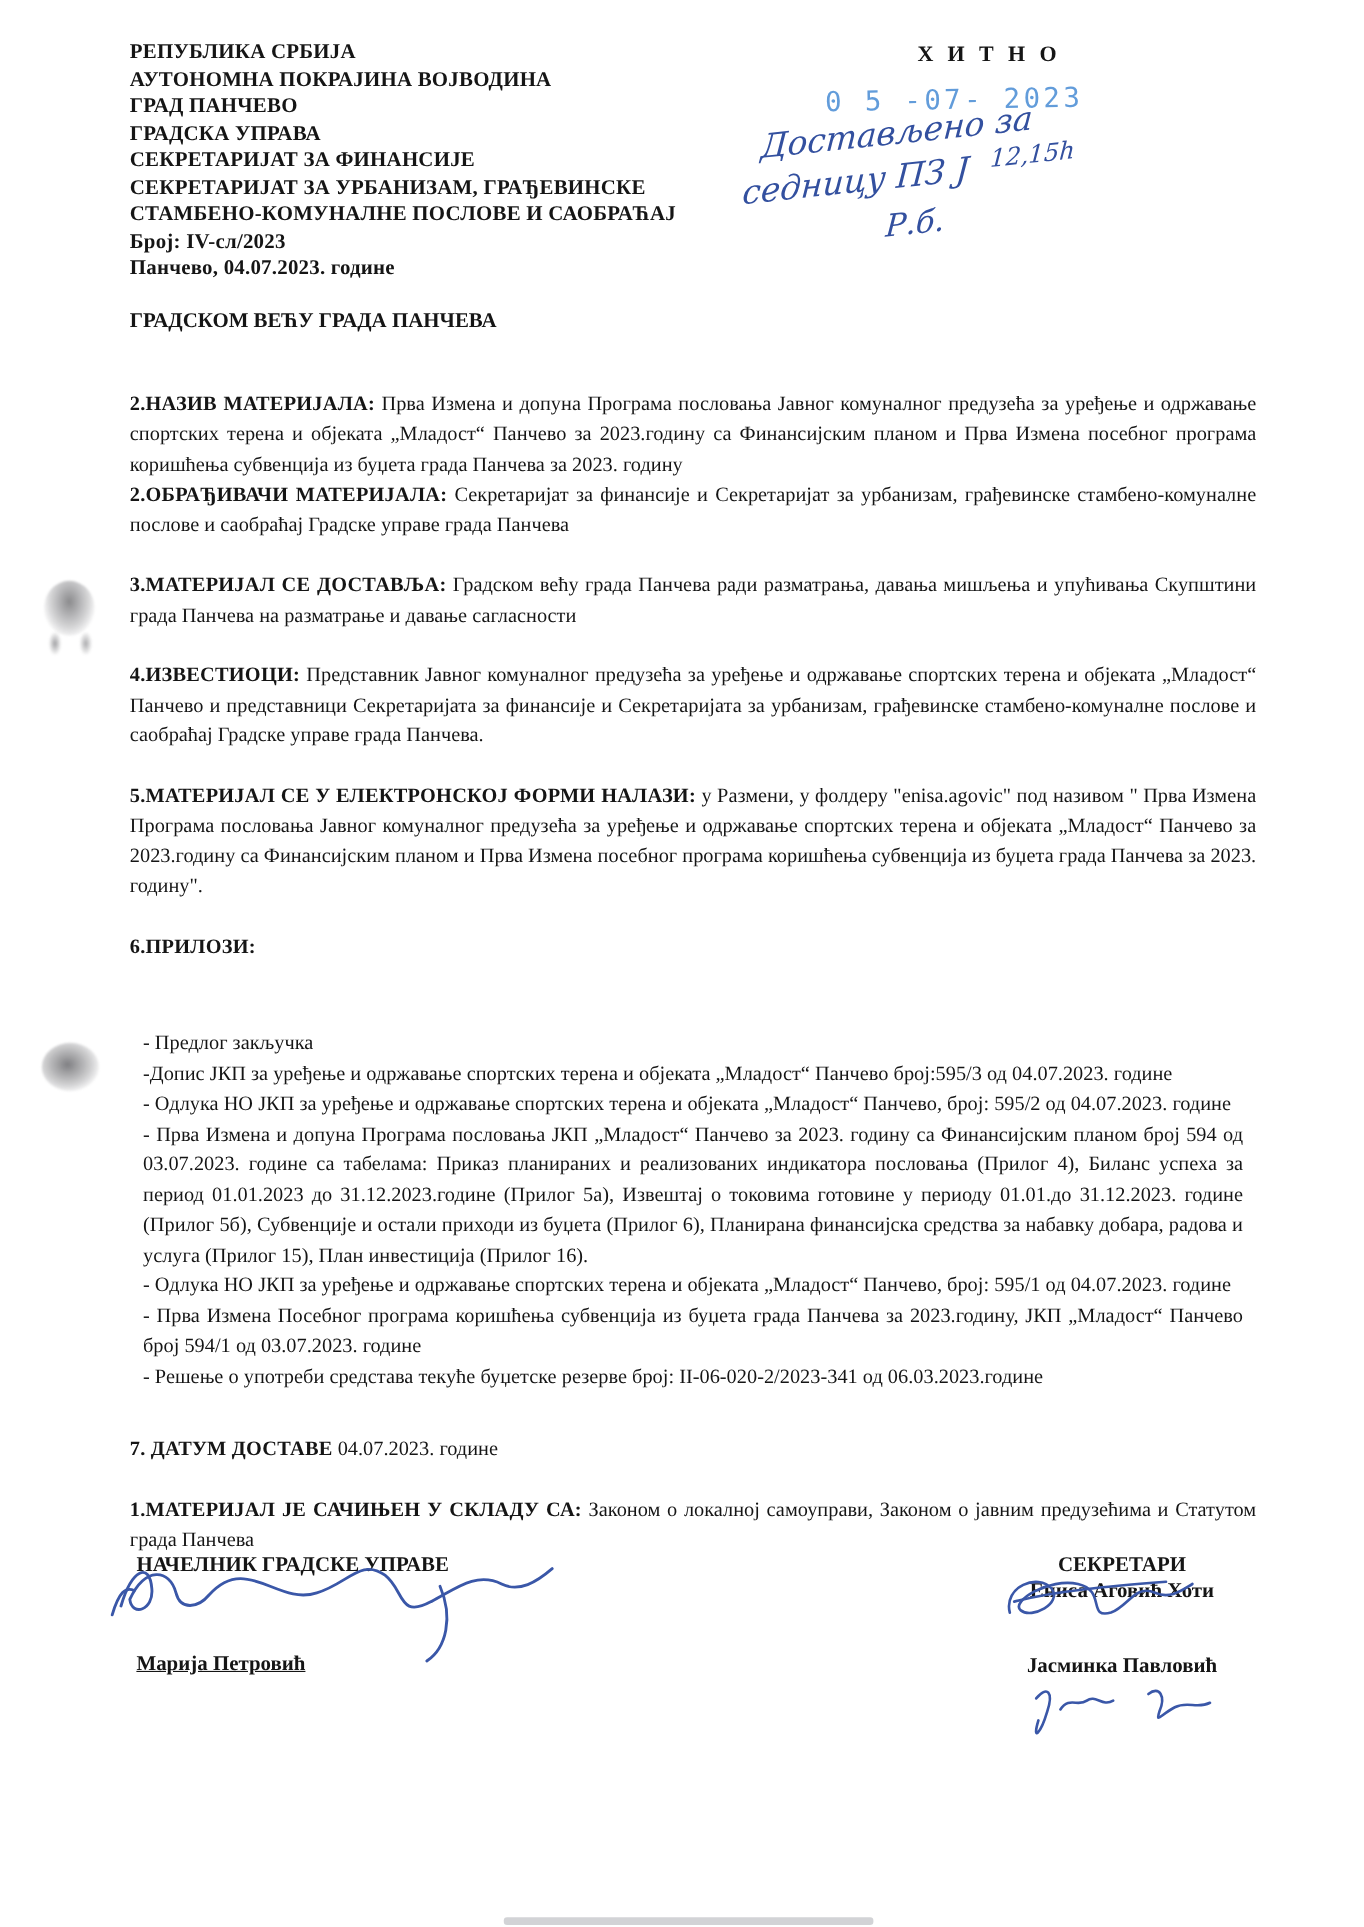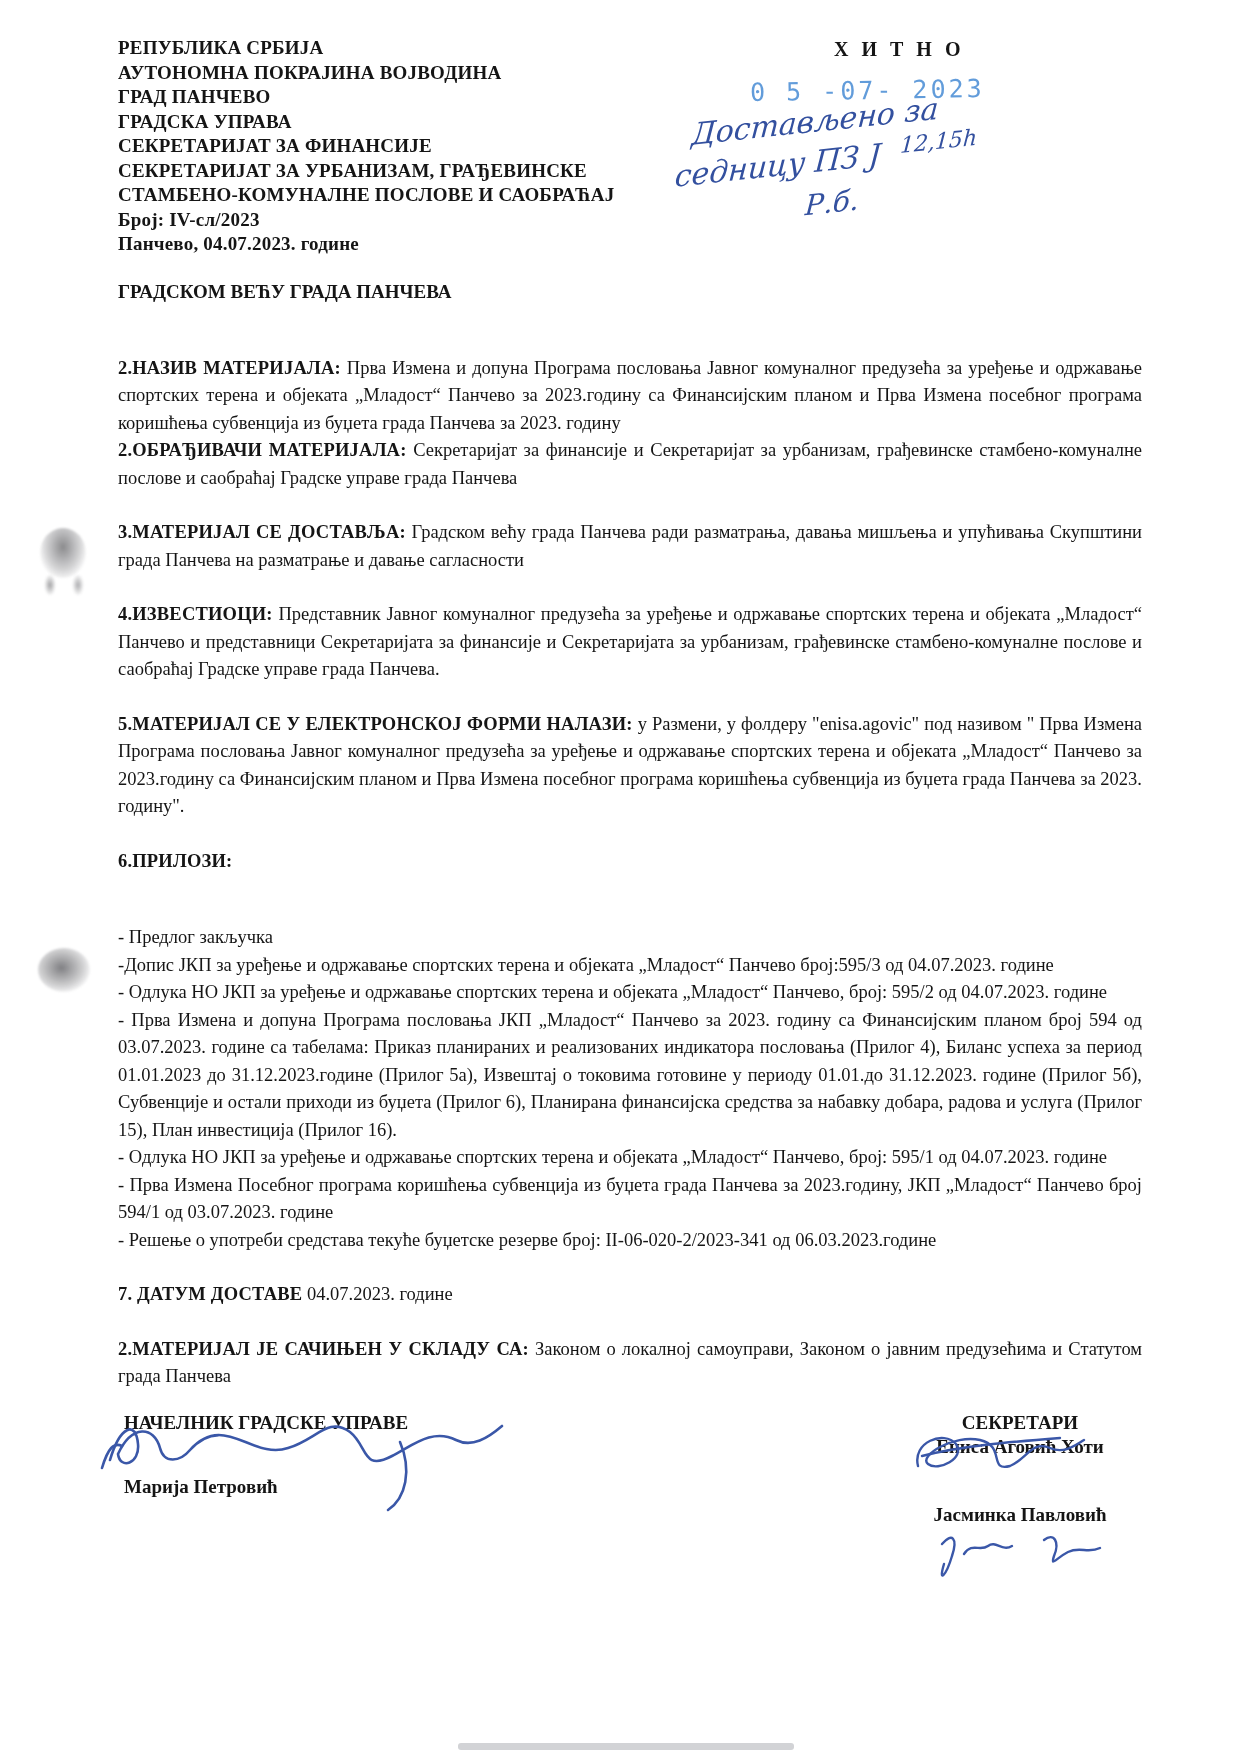--- a/index.html
+++ b/index.html
@@ -41,27 +41,27 @@
   
   .content {
     position:absolute; left:118px; top:278px; width:1024px;
     font-size:18.5px; line-height:27.5px; text-align:justify;
   }
   .recipient { font-weight:bold; font-size:19px; text-align:left; }
   .content p { margin:0; }
   .gap { height:27px; }
   .gap-sm { height:22px; }
   b.lbl { letter-spacing:.2px; }
-  .attachments { margin:0; padding:0; list-style:none; }
+  .attachments { margin:12px; padding:0; list-style:none; }
   .attachments li { margin:0; }
   .sec7 { text-align:left; }
   
   .sig-left { position:absolute; left:124px; top:1412px; width:430px; }
   .sig-left .title { font-weight:bold; font-size:19px; }
-  .sig-left .name  { font-weight:bold; font-size:19px; margin-top:42px; }
+  .sig-left .name  { font-weight:bold; font-size:19px; margin-top:68px;text-decoration:underline; }
   .sig-left svg { position:absolute; left:-24px; top:-14px; pointer-events:none; }
   .sig-right { position:absolute; left:870px; top:1412px; width:300px; text-align:center; }
   .sig-right .title { font-weight:bold; font-size:19px; }
   .sig-right .name1 { font-weight:bold; font-size:19px; margin-top:2px; }
   .sig-right .name2 { font-weight:bold; font-size:19px; margin-top:46px; }
   .sig-right svg { pointer-events:none; }
   .sig-enisa { position:absolute; left:40px; top:8px; }
   .sig-jasminka { position:absolute; left:58px; top:118px; }
   
   .smudge { position:absolute; border-radius:50%; filter:blur(1.2px); }
@@ -138,21 +138,21 @@
       <li>- Прва Измена и допуна Програма пословања ЈКП „Младост“ Панчево за 2023. годину са Финансијским планом број 594 од 03.07.2023. године са табелама: Приказ планираних и реализованих индикатора пословања (Прилог 4),  Биланс успеха за период 01.01.2023 до 31.12.2023.године (Прилог 5а), Извештај о токовима готовине у периоду 01.01.до 31.12.2023. године (Прилог 5б), Субвенције и остали приходи из буџета (Прилог 6), Планирана финансијска средства за набавку добара, радова и услуга (Прилог 15), План инвестиција (Прилог 16).</li>
       <li>- Одлука НО ЈКП за уређење  и одржавање спортских терена и објеката „Младост“ Панчево, број: 595/1 од 04.07.2023. године</li>
       <li>- Прва Измена Посебног програма коришћења субвенција из буџета града Панчева за 2023.годину, ЈКП „Младост“ Панчево број 594/1 од 03.07.2023. године</li>
       <li>- Решење о употреби средстава текуће буџетске резерве  број: II-06-020-2/2023-341 од 06.03.2023.године</li>
     </ul>
     <div class="gap"></div>
 
     <p class="sec7"><b class="lbl">7. ДАТУМ ДОСТАВЕ</b> <span>04.07.2023. године</span></p>
     <div class="gap"></div>
 
-    <p><b class="lbl">2.МАТЕРИЈАЛ ЈЕ САЧИЊЕН У СКЛАДУ СА:</b> <span>Законом о локалној самоуправи, Законом о јавним предузећима и Статутом града Панчева</span></p>
+    <p><b class="lbl">1.МАТЕРИЈАЛ ЈЕ САЧИЊЕН У СКЛАДУ СА:</b> <span>Законом о локалној самоуправи, Законом о јавним предузећима и Статутом града Панчева</span></p>
   </div>
 
   <div class="sig-left">
     <svg width="420" height="130" viewBox="0 0 420 130">
       <g fill="none" stroke="#3a57a8" stroke-width="2.6" stroke-linecap="round">
         <path d="M10 62 C 20 28, 36 22, 38 46 C 40 66, 20 72, 18 56 C 32 26, 54 28, 60 50 C 64 66, 80 64, 90 52 C 124 14, 152 62, 188 50 C 216 42, 228 18, 250 34 C 268 48, 262 74, 292 58 C 312 48, 332 30, 356 42 C 372 50, 388 40, 402 28"></path>
         <path d="M300 44 C 312 72, 306 100, 288 112"></path>
         <path d="M2 70 C 8 50, 14 44, 22 48"></path>
       </g>
     </svg>

